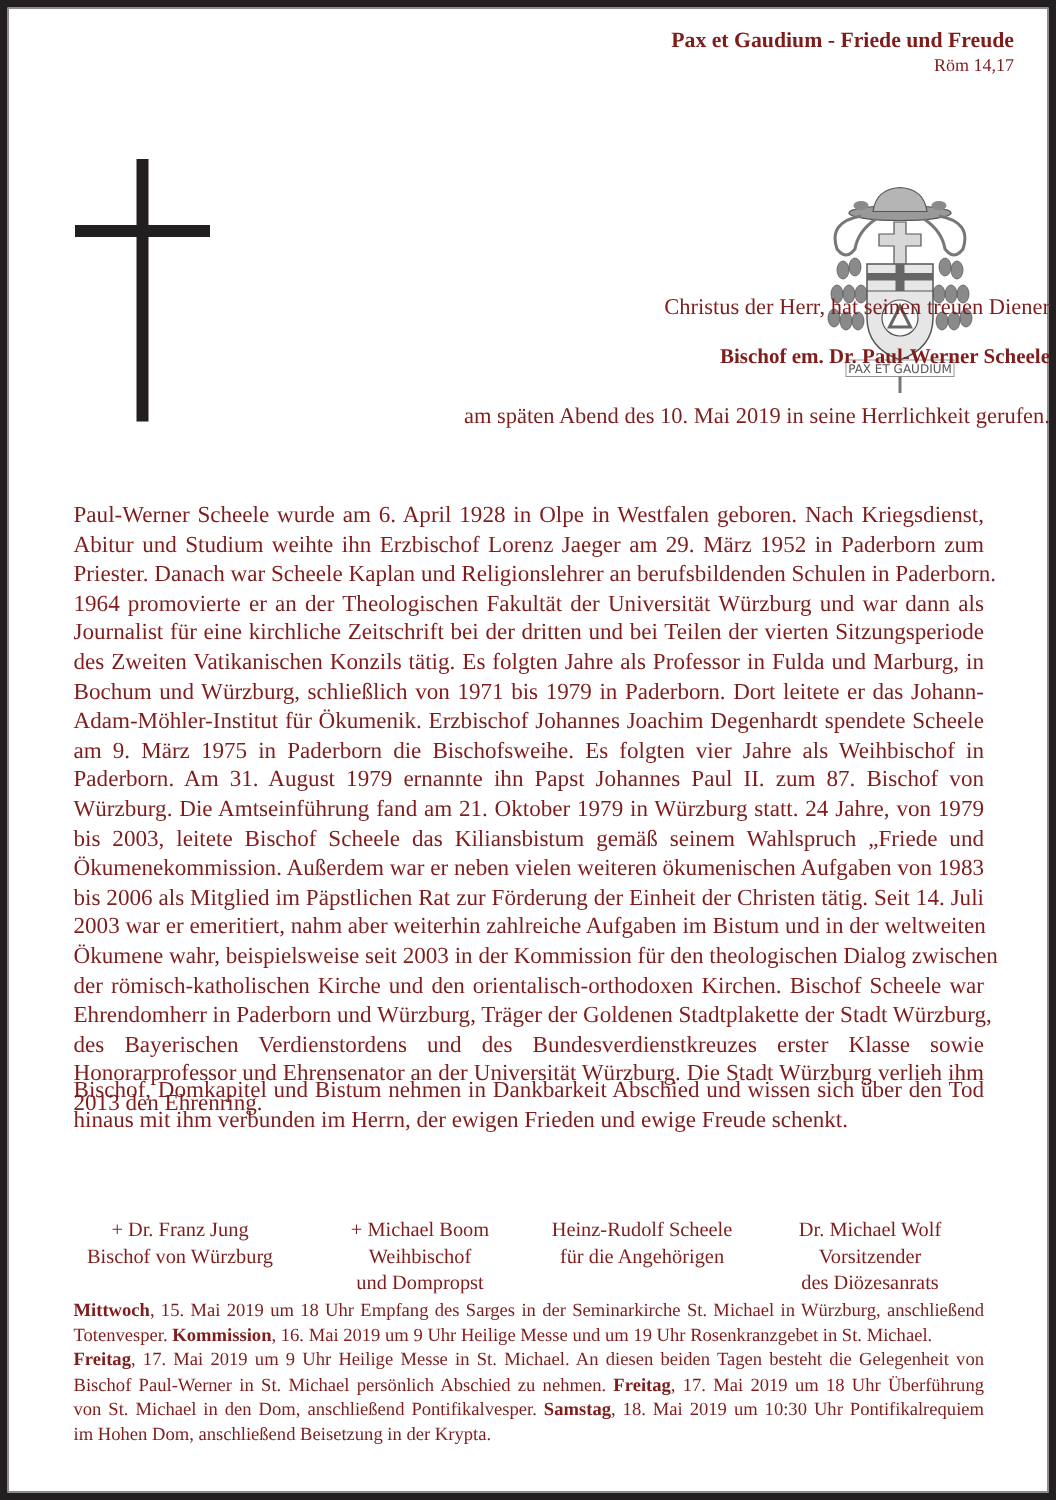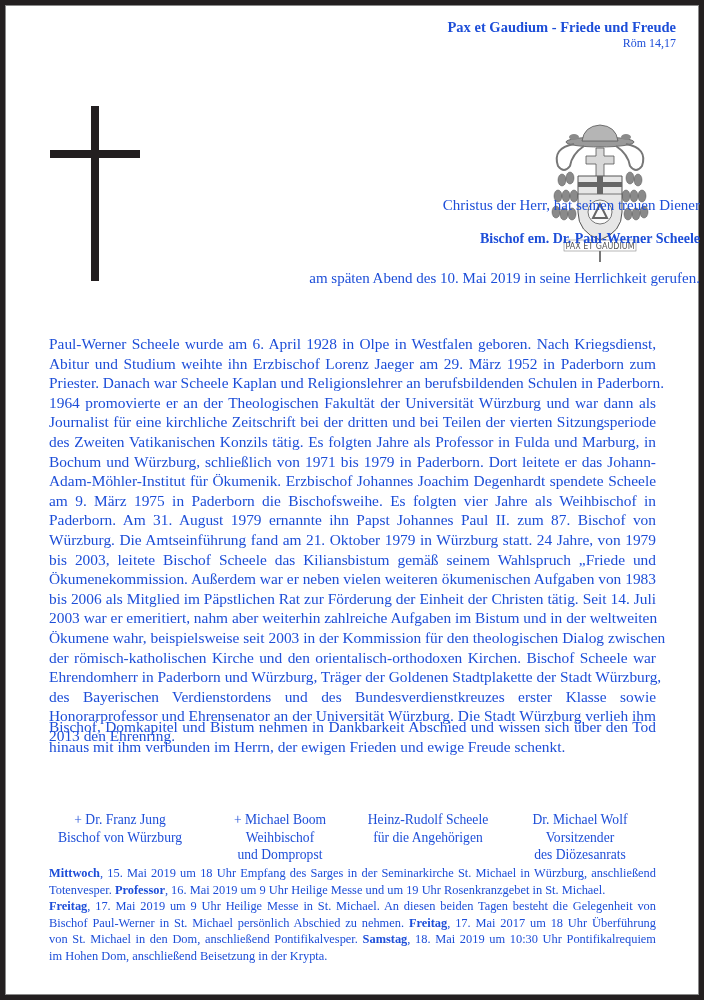--- a/index.html
+++ b/index.html
@@ -1,21 +1,21 @@
 <!DOCTYPE html>
 <html><head>
   <meta charset="utf-8">
   <style>
     html, body { margin: 0; padding: 0; background: #231f20; }
     body { width: 704px; height: 1000px; position: relative; overflow: hidden; }
     .page {
       position: absolute; left: 5px; top: 5px; width: 694px; height: 990px;
       background: #ffffff; box-sizing: border-box;
       border: 1px solid #8a8a8a;
-      font-family: "Liberation Serif", "DejaVu Serif", serif; color: #1d4ed8;
+      font-family: "Liberation Serif", "DejaVu Serif", serif; color: #7f1d1d;
     }
     .motto { position: absolute; right: 22px; top: 12px; text-align: right; }
     .motto-title { font-weight: bold; font-size: 14.5px; line-height: 18px; }
     .motto-ref { font-size: 12px; line-height: 14px; }
     .cross { position: absolute; left: 44px; top: 100px; width: 90px; height: 175px; }
     .cross .v { position: absolute; left: 41px; top: 0; width: 8px; height: 175px; background: #231f20; }
     .cross .h { position: absolute; left: 0; top: 44px; width: 90px; height: 8px; background: #231f20; }
     .coat { position: absolute; left: 532px; top: 108px; width: 124px; height: 150px; }
     .intro { position: absolute; left: 0; width: 694px; text-align: right; }
     .intro-line1 { top: 191px; font-size: 15px; }
@@ -142,19 +142,19 @@
       </div>
     <div class="signer" id="signer-3" style="left:460px; width:142px;">
         <span class="l">Dr. Michael Wolf</span>
         <span class="l">Vorsitzender</span>
         <span class="l">des Diözesanrats</span>
       </div>
   </div>
 
   <div class="schedule" id="schedule">
       <span class="ln"><b>Mittwoch</b><span>, 15. Mai 2019 um 18 Uhr Empfang des Sarges in der Seminarkirche St. Michael in Würzburg, anschließend</span></span>
-      <span class="ln left"><span>Totenvesper. </span><b>Professor</b><span>, 16. Mai 2019 um 9 Uhr Heilige Messe und um 19 Uhr Rosenkranzgebet in St. Michael.</span></span>
+      <span class="ln left"><span>Totenvesper. </span><b>Kommission</b><span>, 16. Mai 2019 um 9 Uhr Heilige Messe und um 19 Uhr Rosenkranzgebet in St. Michael.</span></span>
       <span class="ln"><b>Freitag</b><span>, 17. Mai 2019 um 9 Uhr Heilige Messe in St. Michael. An diesen beiden Tagen besteht die Gelegenheit von</span></span>
-      <span class="ln"><span>Bischof Paul-Werner in St. Michael persönlich Abschied zu nehmen. </span><b>Freitag</b><span>, 17. Mai 2017 um 18 Uhr Überführung</span></span>
+      <span class="ln"><span>Bischof Paul-Werner in St. Michael persönlich Abschied zu nehmen. </span><b>Freitag</b><span>, 17. Mai 2019 um 18 Uhr Überführung</span></span>
       <span class="ln"><span>von St. Michael in den Dom, anschließend Pontifikalvesper. </span><b>Samstag</b><span>, 18. Mai 2019 um 10:30 Uhr Pontifikalrequiem</span></span>
       <span class="ln left"><span>im Hohen Dom, anschließend Beisetzung in der Krypta.</span></span>
     </div>
 </div>
 
 </body></html>

